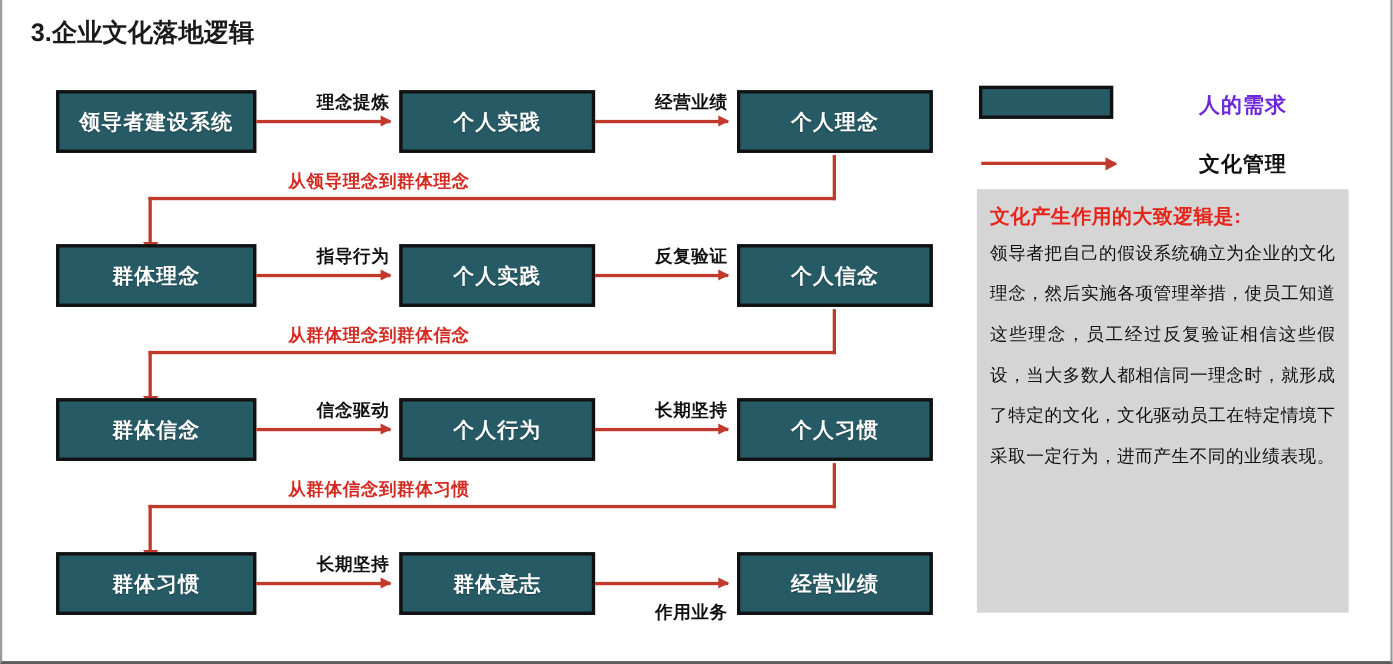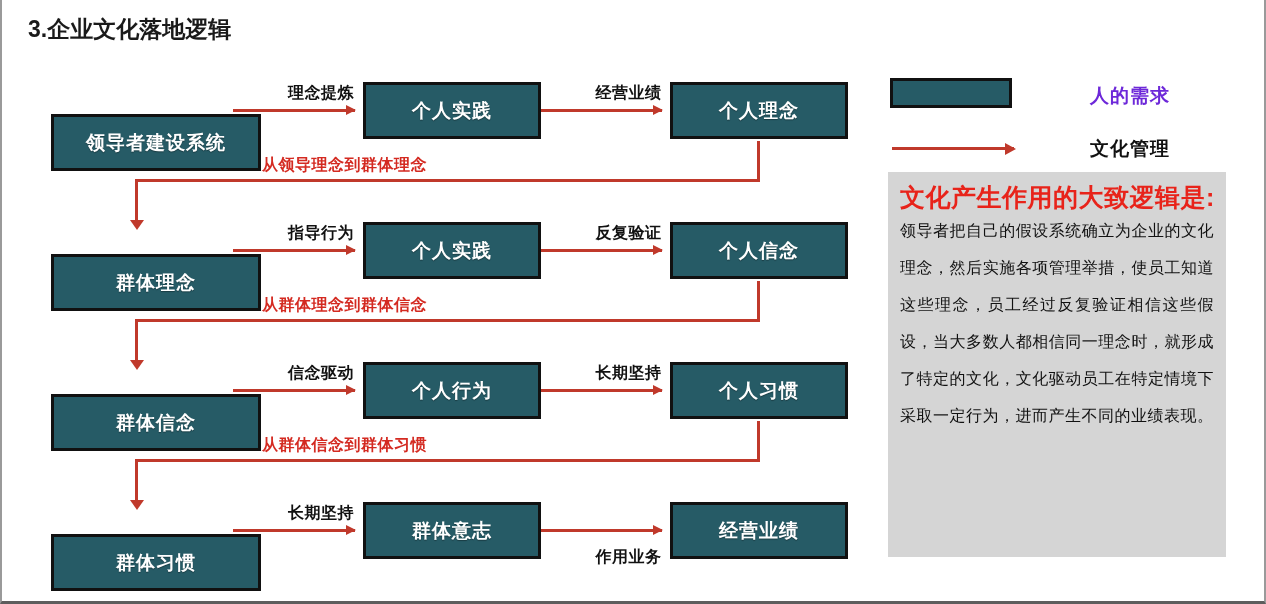--- a/index.html
+++ b/index.html
@@ -50,21 +50,21 @@
     font-weight: bold;
     display: flex;
     align-items: center;
     justify-content: center;
     text-align: center;
     height: 57px;
     font-size: 19px;
     letter-spacing: 1px;
     text-shadow: 0 1px 1px rgba(0,0,0,.35);
   }
-  .col0 { left: 49px;  width: 210px; margin-top: 32px; }
+  .col0 { left: 49px;  width: 182px; }
   .col1 { left: 361px; width: 178px; }
   .col2 { left: 668px; width: 178px; }
 
   .row0 { top: 82px; }
   .row1 { top: 222px; }
   .row2 { top: 362px; }
   .row3 { top: 502px; }
 
   
   .harrow {
@@ -218,21 +218,21 @@
     position: absolute;
     left: 886px;
     top: 172px;
     width: 338px;
     height: 385px;
     background: #d5d5d5;
     box-sizing: border-box;
     padding: 10px 12px 6px 12px;
   }
   #note-heading {
-    font-size: 25px;
+    font-size: 18px;
     font-weight: bold;
     color: #e8231a;
     line-height: 30px;
     letter-spacing: 0.5px;
     white-space: nowrap;
   }
   #note-body {
     font-size: 16px;
     color: #111111;
     line-height: 37px;

